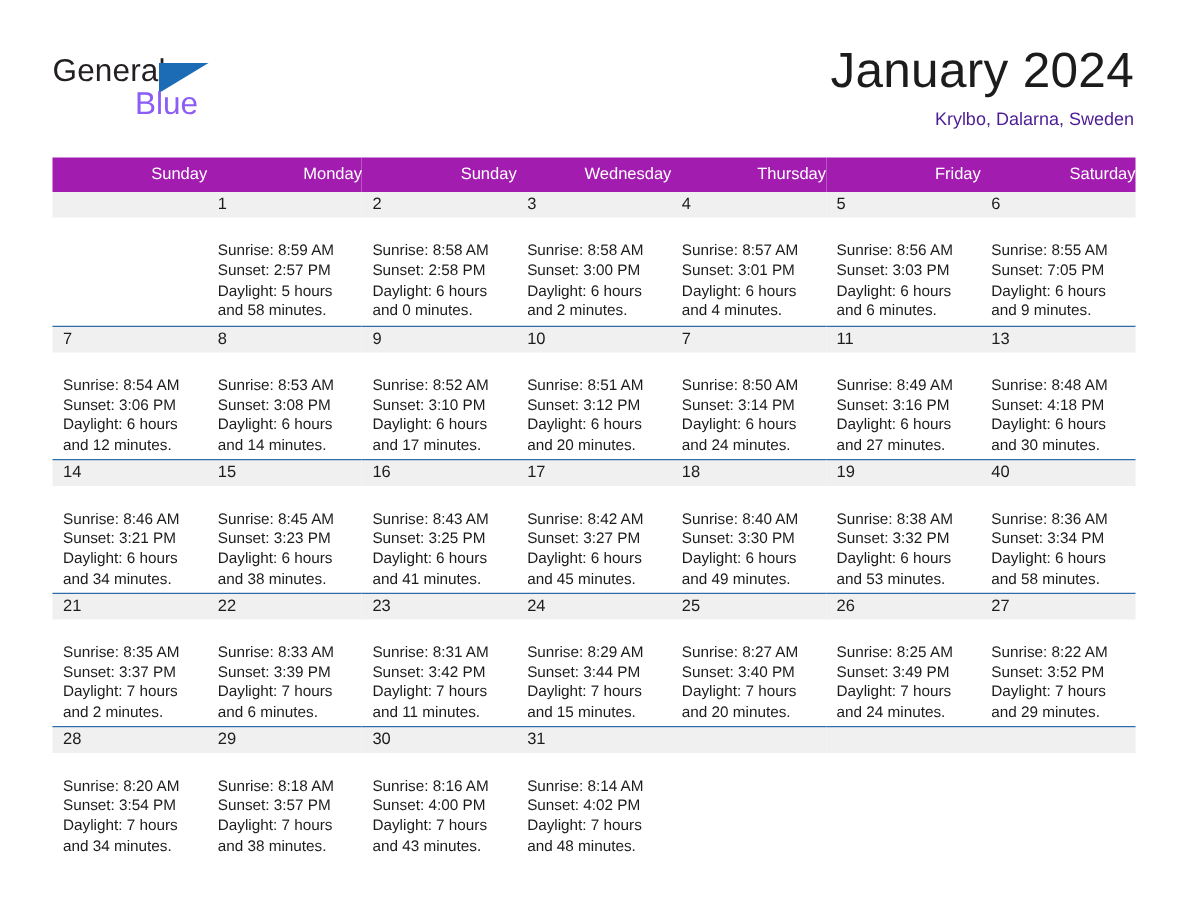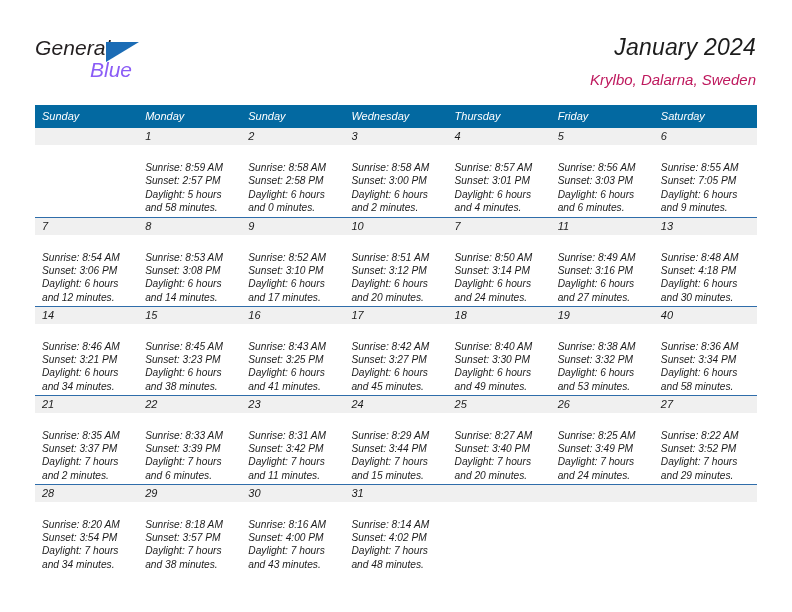--- a/index.html
+++ b/index.html
@@ -8,21 +8,20 @@
     height: 612px;
     background: #ffffff;
     font-family: "Liberation Sans", sans-serif;
   }
   #page {
     position: relative;
     width: 792px;
     height: 612px;
     background: #ffffff;
     overflow: hidden;
-    font-style: italic;
   }
 
   
   .top-bar {
     position: absolute;
     left: 0; top: 0;
     width: 792px;
     height: 104px;
   }
   .brand {
@@ -53,48 +52,48 @@
     color: #8b5cf6;
     line-height: 24px;
   }
 
   .title-block {
     position: absolute;
     right: 36px; top: 30px;
     text-align: right;
   }
   .cal-title {
-    font-size: 23px;
+    font-size: 33px;
     color: #1c1c1c;
     font-weight: normal;
     line-height: 34px;
     letter-spacing: 0.2px;
     text-align: right;
   }
   .cal-subtitle {
     margin-top: 6px;
-    font-size: 15px;
-    color: #be185d;
+    font-size: 12px;
+    color: #4c1d95;
     line-height: 19px;
   }
 
   
   .calendar {
     position: absolute;
     left: 35px; top: 105px;
     width: 722px;
     border-collapse: collapse;
     table-layout: fixed;
   }
   .calendar th {
-    background: #0369a1;
+    background: #a21caf;
     color: #ffffff;
     font-size: 11px;
     font-weight: normal;
-    text-align: left;
+    text-align: right;
     padding: 5px 0 6px 7px;
     height: 21px;
     border: none;
   }
   .calendar td {
     width: 103.1px;
     vertical-align: top;
     padding: 0;
     border: none;
     background: #ffffff;

